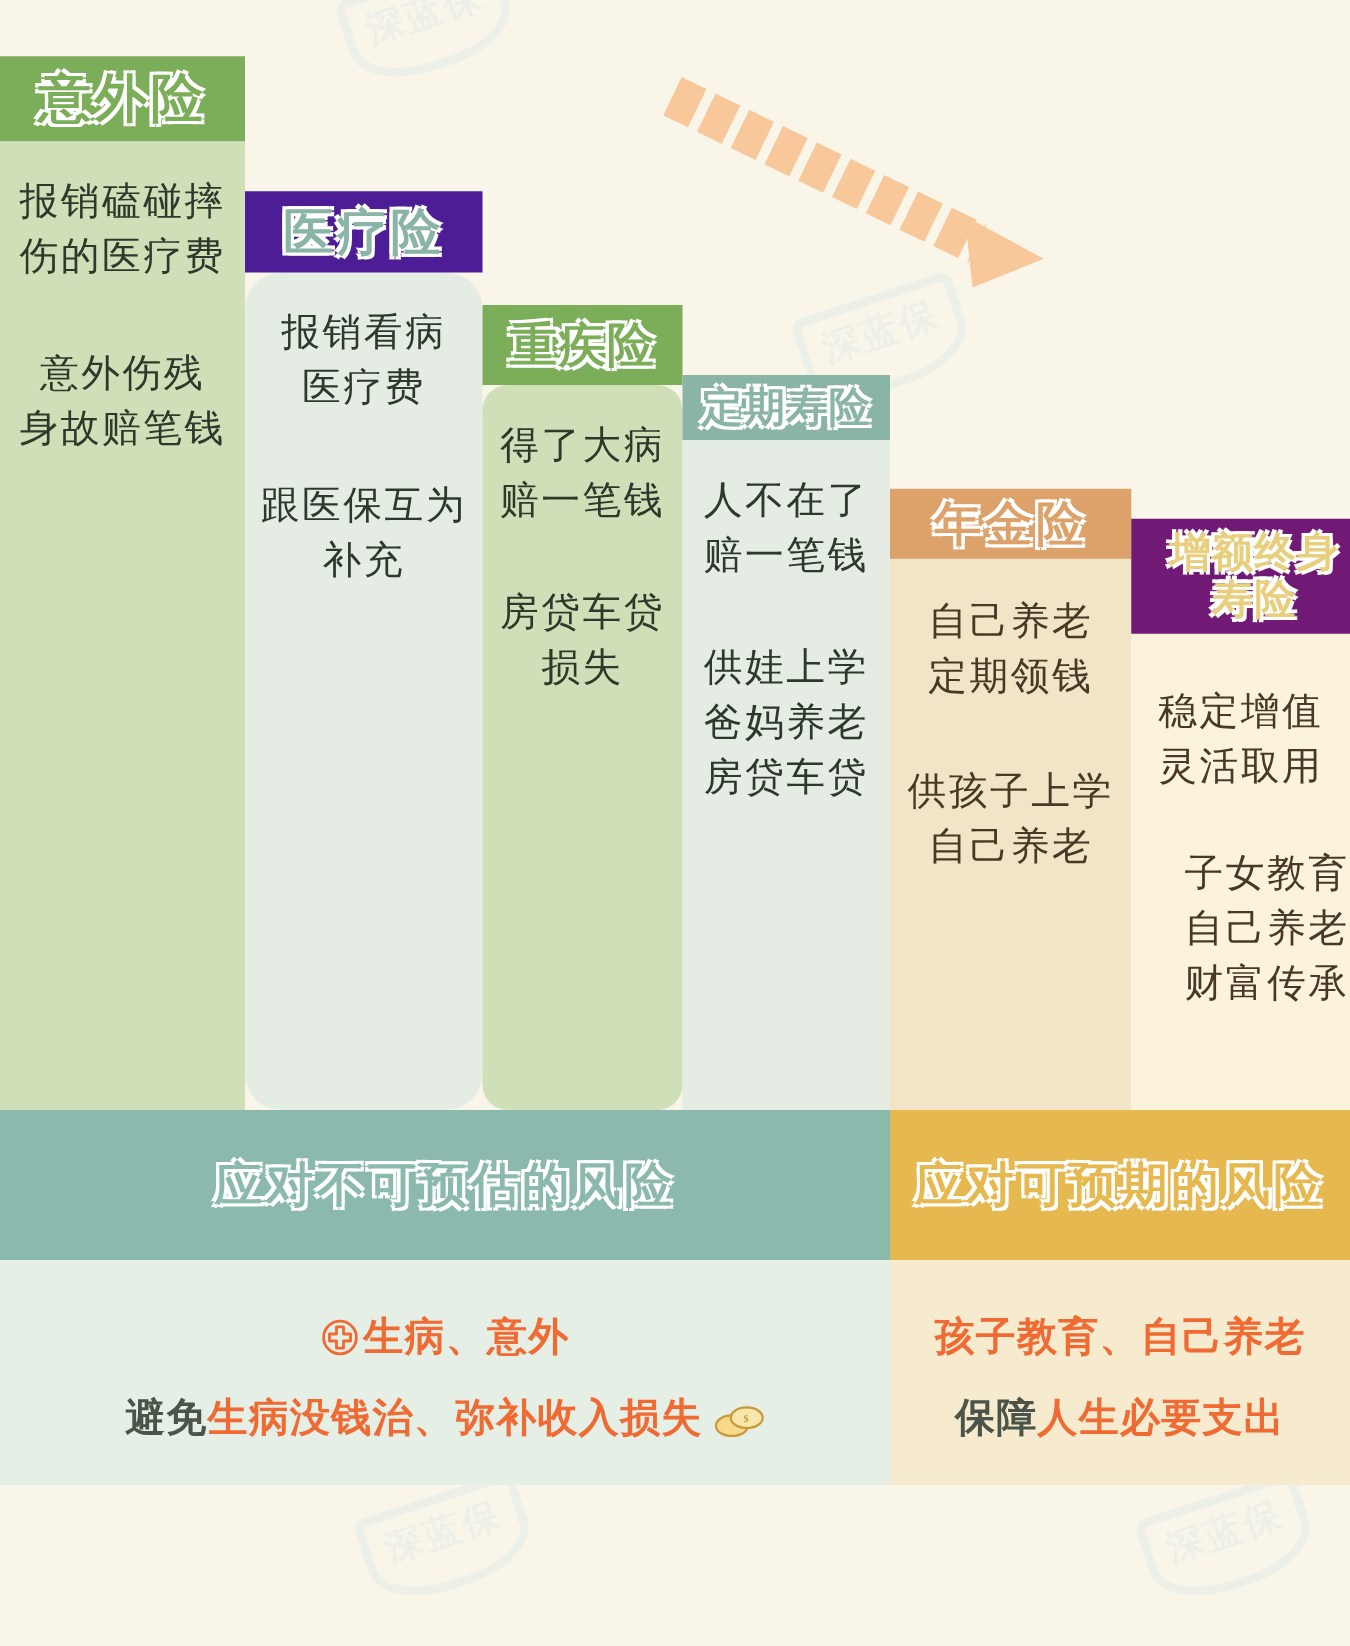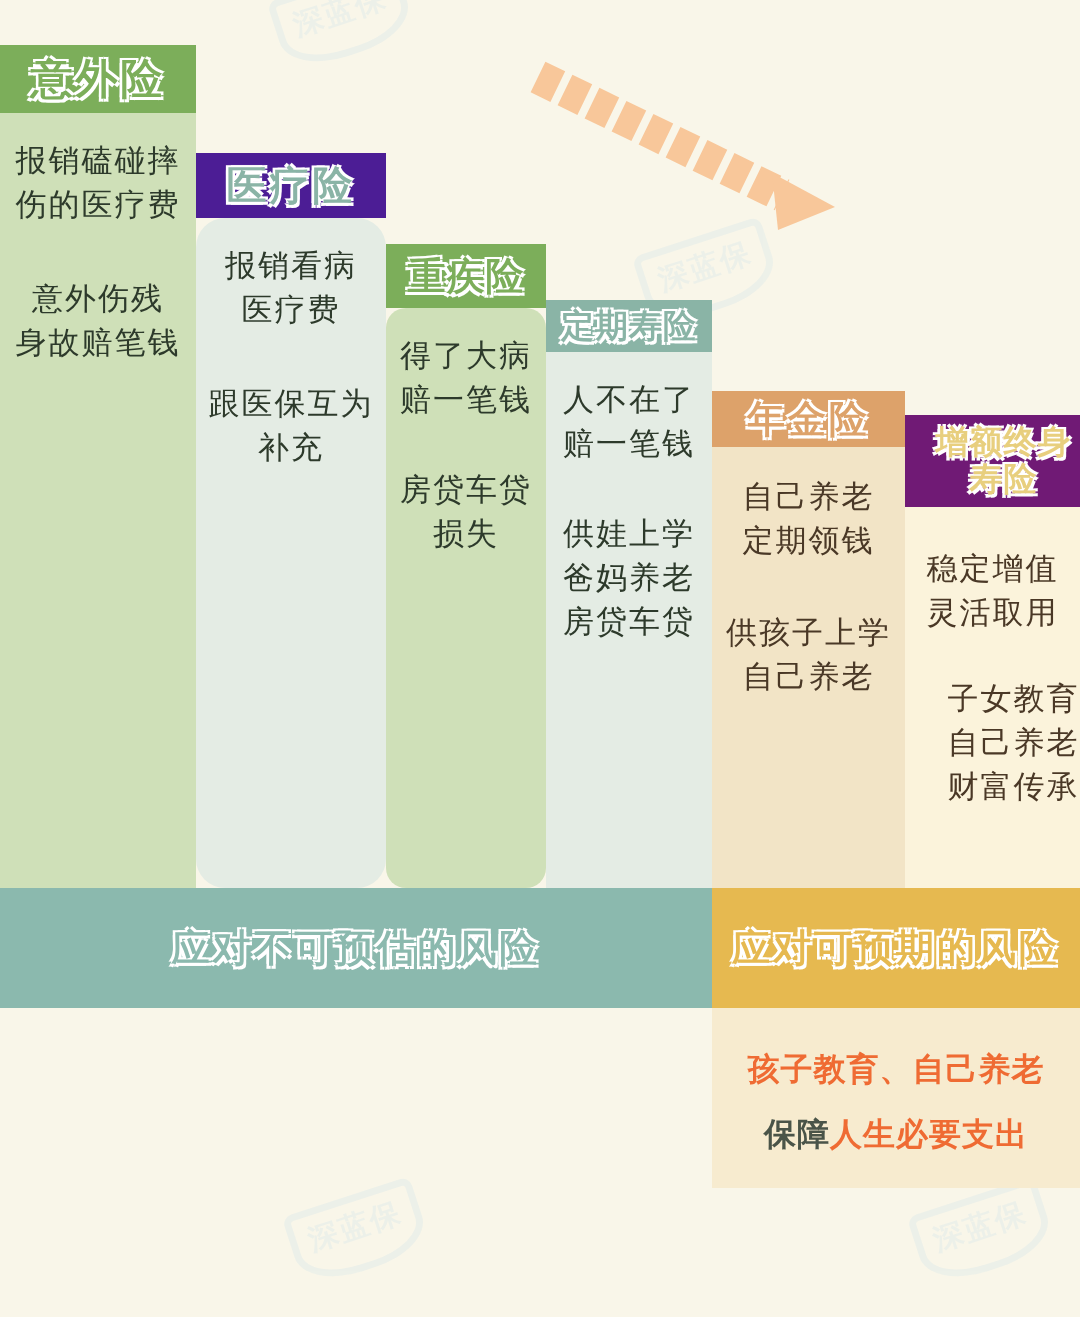--- a/index.html
+++ b/index.html
@@ -261,20 +261,39 @@
     <span>寿险</span>
   </div>
 
   <div class="band teal" style="left:0px; top:888px; width:712px; height:120px; background:#8bb9ae;">
     <span>应对不可预估的风险</span>
   </div>
   <div class="band gold" style="left:712px; top:888px; width:368px; height:120px; background:#e6b950;">
     <span>应对可预期的风险</span>
   </div>
 
+  <div class="summary" style="left:0px; top:1008px; width:712px; height:180px; background:#e5efe6;">
+    <div class="row">
+      <span class="cross-icon">
+        <svg viewBox="0 0 32 32" width="30" height="30" aria-hidden="true">
+          <circle cx="16" cy="16" r="14" fill="none" stroke="#ef6b33" stroke-width="2.4"></circle>
+          <path d="M13 7h6v6h6v6h-6v6h-6v-6H7v-6h6z" fill="none" stroke="#ef6b33" stroke-width="2.4" stroke-linejoin="round"></path>
+        </svg>
+      </span><span class="hl">生病、意外</span>
+    </div>
+    <div class="row">
+      <span>避免</span><span class="hl">生病没钱治、弥补收入损失</span><span class="coin-icon">
+        <svg viewBox="0 0 46 32" width="42" height="30" aria-hidden="true">
+          <ellipse cx="17" cy="21" rx="14" ry="9" fill="#f6d98b" stroke="#c99a3c" stroke-width="2"></ellipse>
+          <ellipse cx="30" cy="14" rx="14" ry="9" fill="#f9e6ab" stroke="#c99a3c" stroke-width="2"></ellipse>
+          <text x="30" y="18" font-size="9" fill="#c99a3c" text-anchor="middle" font-family="Liberation Serif, serif">$</text>
+        </svg>
+      </span>
+    </div>
+  </div>
 
   <div class="summary" style="left:712px; top:1008px; width:368px; height:180px; background:#f7ebcf;">
     <div class="row">
       <span class="hl">孩子教育、自己养老</span>
     </div>
     <div class="row">
       <span>保障</span><span class="hl">人生必要支出</span>
     </div>
   </div>
 

